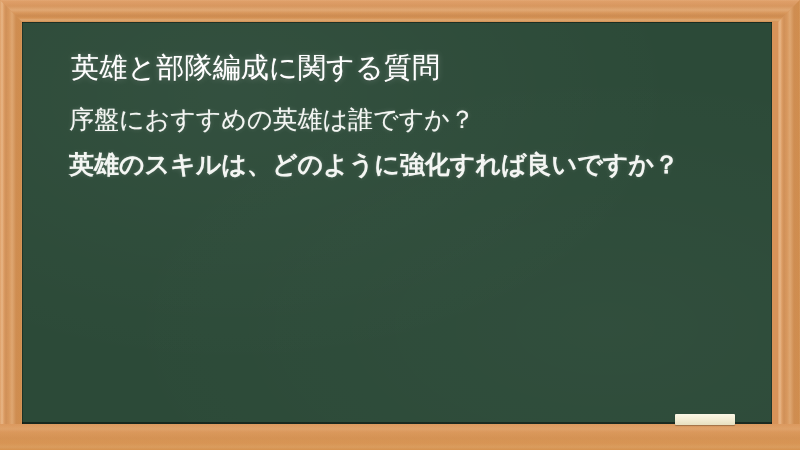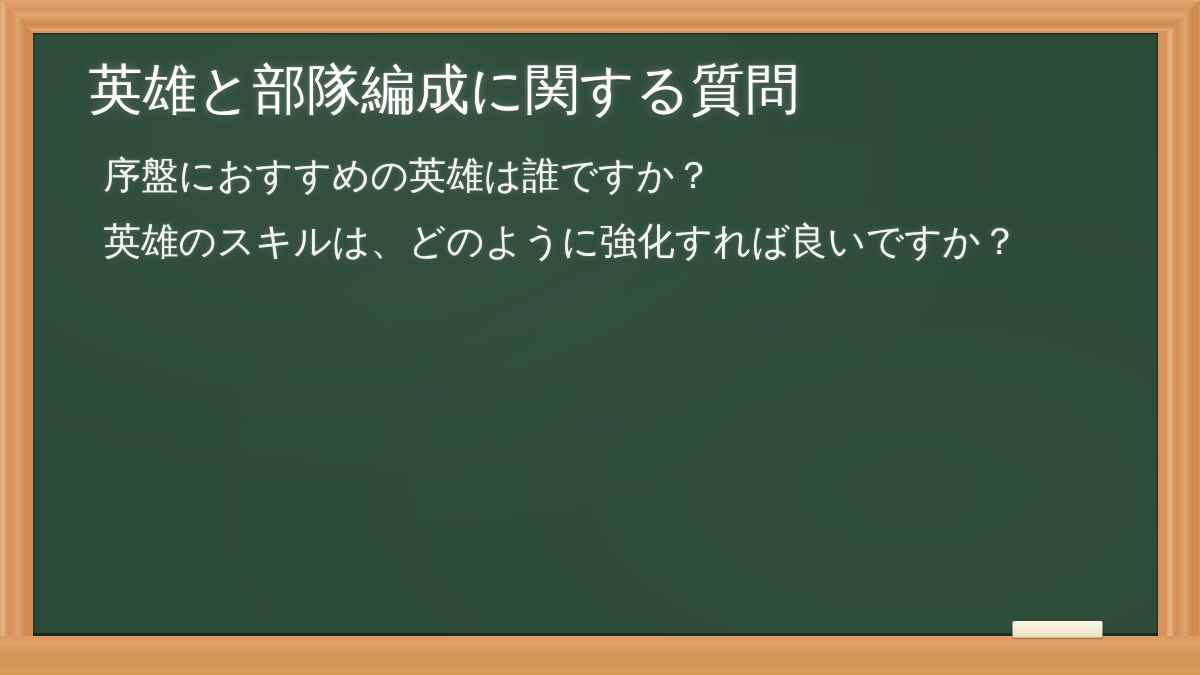--- a/index.html
+++ b/index.html
@@ -137,23 +137,23 @@
   }
 
   .board-inner {
     position: relative;
     z-index: 2;
     padding: 12px 28px 0 33px;
   }
 
   
   .board-title {
-    margin: 4px;
+    margin: 16px;
     color: #ffffff;
-    font-size: 36px;
+    font-size: 28px;
     font-weight: 400;
     line-height: 1.30;
     letter-spacing: 0.2px;
     text-shadow:
       0 0 1px rgba(255, 255, 255, 0.55),
       0 0 6px rgba(255, 255, 255, 0.26),
       0 1px 0 rgba(0, 0, 0, 0.20);
     white-space: nowrap;
   }
 
@@ -166,21 +166,21 @@
   .question-item {
     color: #f4f6f3;
     font-size: 25px;
     font-weight: 400;
     line-height: 1.42;
     margin: 0 0 9px 0;
     text-shadow:
       0 0 1px rgba(255, 255, 255, 0.40),
       0 0 5px rgba(255, 255, 255, 0.16);
   }
-  .question-item:last-child { margin-bottom: 0; }
+  .question-item:last-child { margin-bottom: 0; font-weight: bold; }
 
   
   .chalk-stick {
     position: absolute;
     left: 675px;
     top: 414px;
     width: 60px;
     height: 11px;
     background: linear-gradient(180deg, #fbf7e6 0%, #f2ecd2 55%, #e7dfc0 100%);
     border-radius: 1px;

